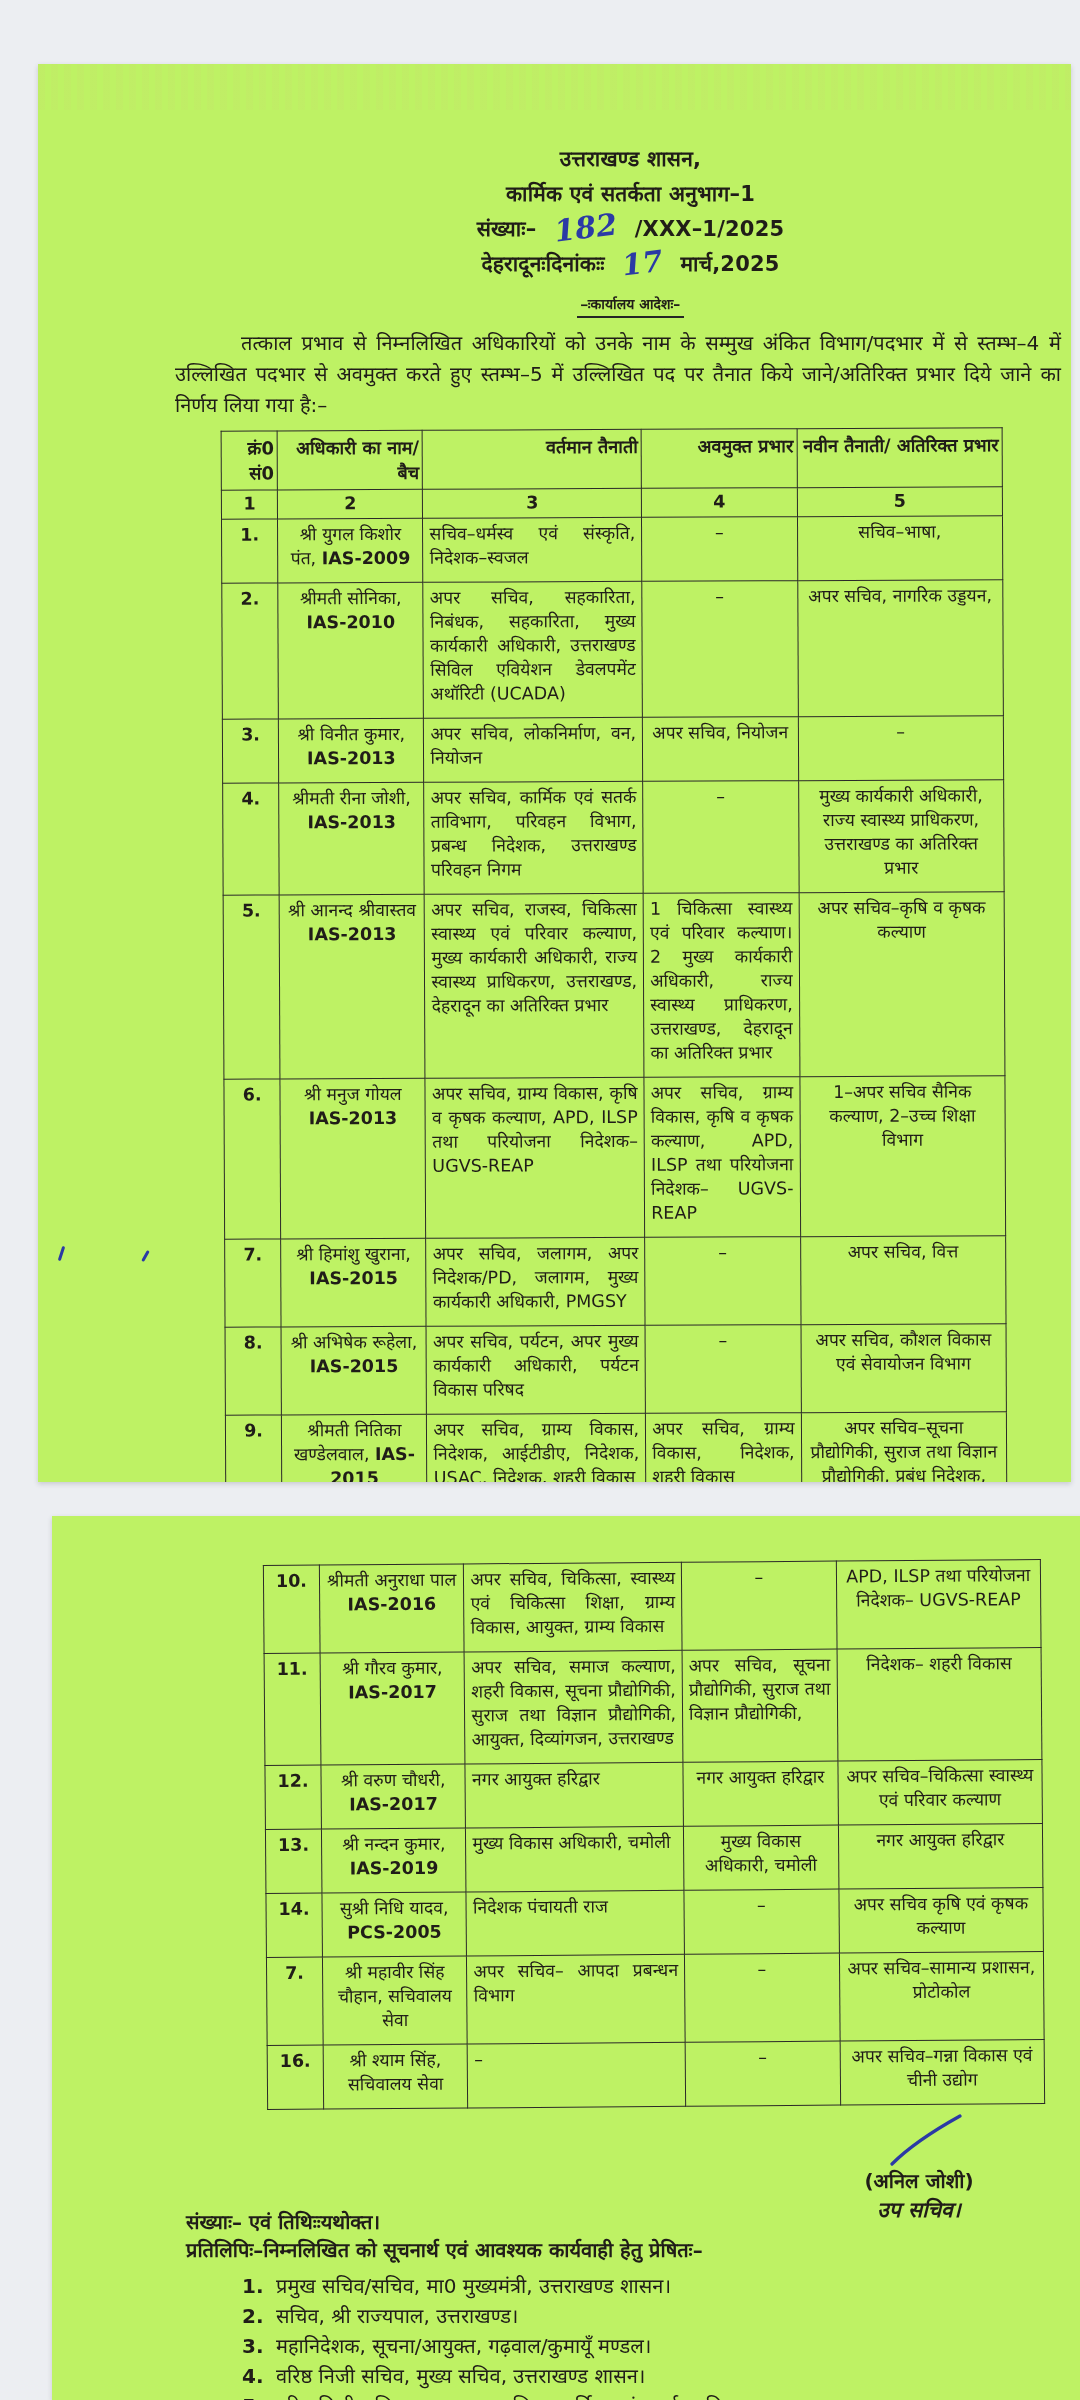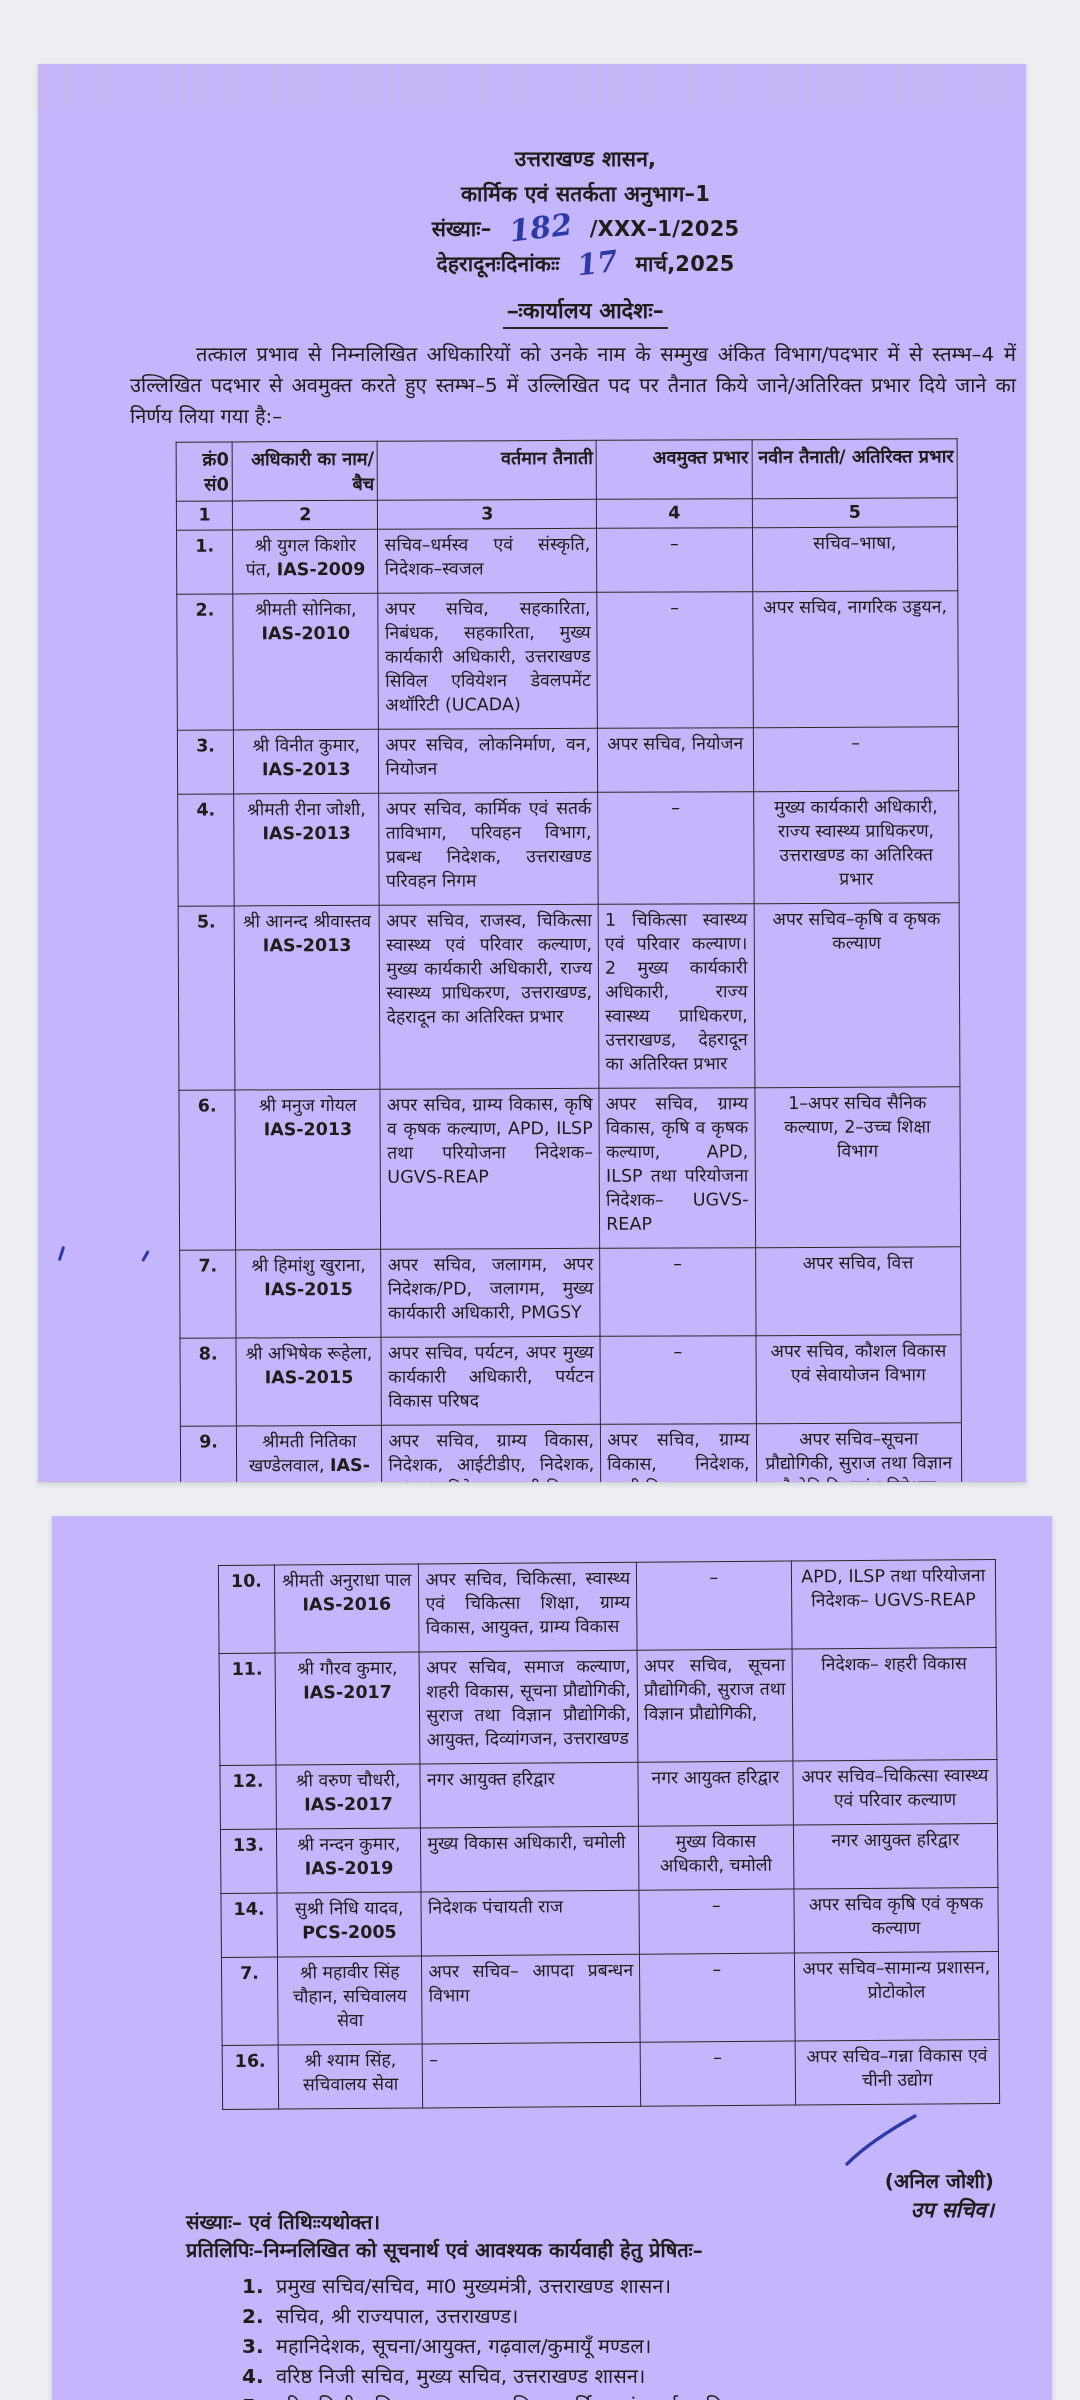--- a/index.html
+++ b/index.html
@@ -3,41 +3,42 @@
 <meta charset="utf-8">
 <style>
   html,body{margin:0;padding:0;}
   body{
     width:1080px;height:2400px;position:relative;overflow:hidden;
     background:#eceef2;
     font-family:"DejaVu Sans","Liberation Sans",sans-serif;
     color:#201d18;
   }
   .page{
-    position:absolute;background:#c4b5fd;overflow:hidden;
+    position:absolute;background:#bef264;overflow:hidden;
     box-shadow:0 2px 5px rgba(40,40,60,.18);
+    padding-left:45px;
   }
   #page1{left:38px;top:64px;width:988px;height:1418px;}
   #page2{left:52px;top:1516px;width:1000px;height:884px;}
   .scan-noise{
     position:absolute;left:0;top:0;right:0;height:46px;opacity:.5;pointer-events:none;
     background:repeating-linear-gradient(90deg,rgba(214,190,120,.16) 0 7px,rgba(255,255,255,0) 7px 13px);
   }
   
   .doc-head{margin:78px 0 0 215px;width:665px;text-align:center;
     font-size:21px;line-height:35px;font-weight:600;letter-spacing:.2px;}
   .hand{
     color:#2b3aa5;font-style:italic;font-weight:600;
     display:inline-block;font-size:30px;line-height:20px;
     transform:rotate(-7deg) translateY(2px);padding:0 10px;
     font-family:"DejaVu Serif","Liberation Serif",serif;
   }
   .hand.small{font-size:29px;}
   .order-title-wrap{margin:12px 0 0 215px;width:665px;text-align:center;}
-  .order-title{display:inline-block;font-size:22px;font-weight:700;
+  .order-title{display:inline-block;font-size:14px;font-weight:700;
     border-bottom:2.5px solid #262626;padding:0 4px 3px;}
   
   .intro{margin:10px 10px 0 92px;text-align:justify;text-indent:66px;
     font-size:20px;line-height:31px;}
   
   table.gov{border-collapse:collapse;table-layout:fixed;background:transparent;}
   #page1 table.gov{margin:8px 0 0 140px;width:782px;transform:rotate(-0.25deg);}
   #page2 table.gov{margin:46px 0 0 168px;width:778px;transform:rotate(-0.45deg);}
   table.gov th,table.gov td{
     border:1.8px solid #2b2a28;vertical-align:top;
@@ -51,21 +52,21 @@
   td.c2{text-align:justify;}
   td.c3,td.c4{text-align:center;}
   td.c3.long{text-align:justify;}
   col.w0{width:7.2%;}col.w1{width:18.6%;}col.w2{width:28%;}col.w3{width:19.9%;}col.w4{width:26.3%;}
   
   .ink-marks{position:absolute;left:22px;top:1178px;width:110px;height:26px;}
   .ink-marks i{position:absolute;background:#2b3aa5;border-radius:2px;}
   .ink-marks i:nth-child(1){left:0;top:4px;width:3px;height:15px;transform:rotate(18deg);}
   .ink-marks i:nth-child(2){left:84px;top:8px;width:3px;height:12px;transform:rotate(30deg);}
   
-  .sig-block{position:absolute;right:58px;top:598px;width:240px;text-align:right;}
+  .sig-block{position:absolute;right:58px;top:598px;width:240px;text-align:center;}
   .sig-stroke{display:block;margin:0 auto;}
   .sig-name{font-size:20px;font-weight:600;line-height:30px;}
   .sig-title{font-size:21px;font-weight:600;line-height:28px;font-style:italic;}
   .foot{position:absolute;left:134px;top:693px;width:846px;font-size:20px;}
   .foot .ref{line-height:26px;font-weight:600;}
   .foot .copyline{line-height:26px;font-weight:600;margin-top:2px;}
   .foot ol{list-style:none;margin:8px 0 0 0;padding:0 0 0 56px;}
   .foot li{line-height:30px;}
   .foot li .num{display:inline-block;width:34px;font-weight:600;}
 </style>

